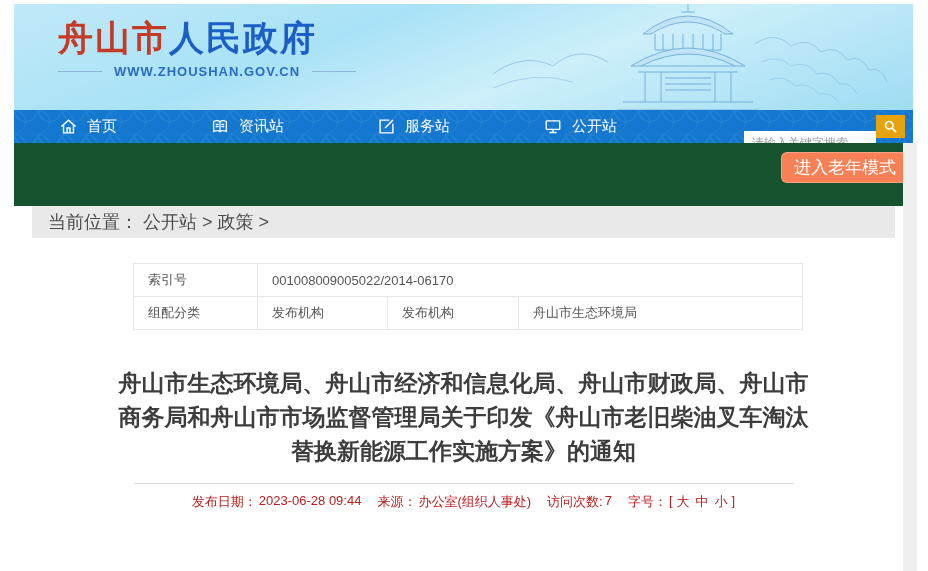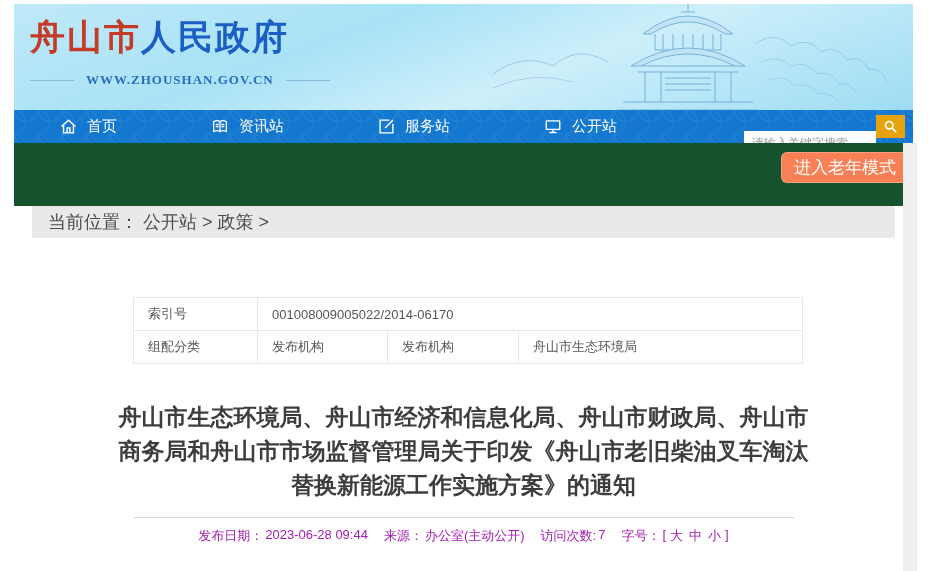--- a/index.html
+++ b/index.html
@@ -6,25 +6,25 @@
   html,body { width:928px; height:571px; background:#ffffff;
     font-family:"Liberation Sans","DejaVu Sans",sans-serif; }
   body { position:relative; overflow:hidden; }
 
   .container { position:absolute; left:14px; top:4px; width:899px; }
 
   
   .banner { position:relative; height:106px; overflow:hidden;
     background:linear-gradient(160deg,#bfe9f8 0%,#a9e2f6 35%,#cdeffa 60%,#9edcf3 100%); }
   .banner-art { position:absolute; right:0; top:0; height:106px; width:420px; opacity:.85; }
-  .logo-block { position:absolute; left:16px; top:12px;font-family:Liberation Serif, serif; }
+  .logo-block { position:absolute; left:44px; top:12px; }
   .logo-main { font-size:35px; font-weight:bold; letter-spacing:2px; line-height:44px; white-space:nowrap; }
   .logo-red { color:#c43b28; }
   .logo-blue { color:#1b5ec4; }
-  .url-row { display:flex; align-items:center; gap:12px; margin-top:12px; justify-content:center; }
+  .url-row { display:flex; align-items:center; gap:12px; margin-top:4px; justify-content:center; }
   .url-line { width:44px; height:0; border-top:1px solid #8fb6d9; }
   .site-url { color:#2a6cc2; font-size:13px; font-weight:bold; letter-spacing:1px; }
 
   
   .navbar { height:33px; display:flex; align-items:center; padding:0 8px 0 46px;
     background-color:#1478d0;
     background-image:
       radial-gradient(circle 12px at 12px 0px, rgba(255,255,255,0) 10.5px, rgba(255,255,255,0.08) 11px, rgba(255,255,255,0) 13px),
       radial-gradient(circle 12px at 0px 12px, rgba(255,255,255,0) 10.5px, rgba(255,255,255,0.06) 11px, rgba(255,255,255,0) 13px);
     background-size:24px 24px; }
@@ -44,31 +44,31 @@
     background:#f88057; color:#fff; font-size:17px; border:none; border-radius:6px;
     cursor:pointer; box-shadow:inset 0 0 0 1px rgba(255,255,255,.25);
     font-family:"Liberation Sans","DejaVu Sans",sans-serif; }
 
   
   .breadcrumb { margin:0 18px; height:32px; background:#e9e9e9; display:flex;
     align-items:center; padding-left:16px; font-size:18px; color:#4c4c4c; gap:5px; }
   .crumb-link { cursor:pointer; }
 
   
-  .content { background:#fff; padding-top:59px; }
+  .content { background:#fff; padding-top:25px; }
   table.info { margin-left:119px; border-collapse:collapse; font-size:13px; color:#555; }
   table.info td { border:1px solid #e7e7e7; height:33px; padding:0 6px 0 14px;
     background:#fff; font-weight:normal; text-align:left; }
   .c1 { width:124px; } .c2 { width:130px; } .c3 { width:131px; } .c4 { width:284px; }
 
   .doc-title { width:712px; margin:36px auto 0; text-align:center; font-size:23px;
     line-height:34px; color:#3d3d3d; font-weight:bold; }
   .meta-divider { width:660px; margin:15px auto 0; border-top:1px solid #d8d8d8; }
   .meta-row { display:flex; justify-content:center; align-items:center; gap:16px;
-    margin-top:9px; font-size:13px; color:#a21caf; white-space:nowrap; }
+    margin-top:9px; font-size:13px; color:#b91c1c; white-space:nowrap; }
   .meta-item { display:flex; gap:2px; }
   .fontsize-ctrl { cursor:pointer; padding:0 2px; }
 
   
   .scroll-track { position:absolute; left:903px; top:143px; width:14px; height:428px;
     background:#efefef; }
 </style>
 </head>
 <body>
 
@@ -176,21 +176,21 @@
 
     <div class="meta-divider"></div>
 
     <div class="meta-row">
       <span class="meta-item">
           <span>发布日期：</span>
           <span>2023-06-28 09:44</span>
         </span>
       <span class="meta-item">
           <span>来源：</span>
-          <span>办公室(主动公开)</span>
+          <span>办公室(组织人事处)</span>
         </span>
       <span class="meta-item">
           <span>访问次数:</span>
           <span>7</span>
         </span>
       <span class="meta-item">
           <span>字号：</span>
           <span>[</span>
           <span class="fontsize-ctrl">大</span>
           <span class="fontsize-ctrl">中</span>

